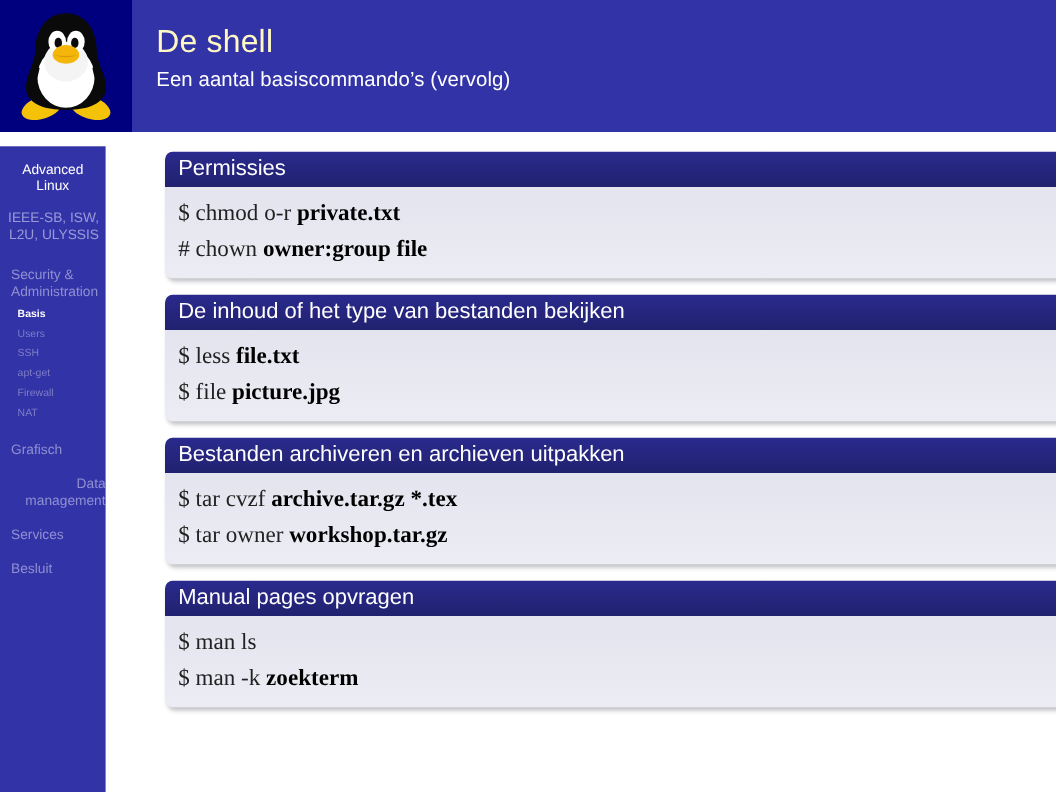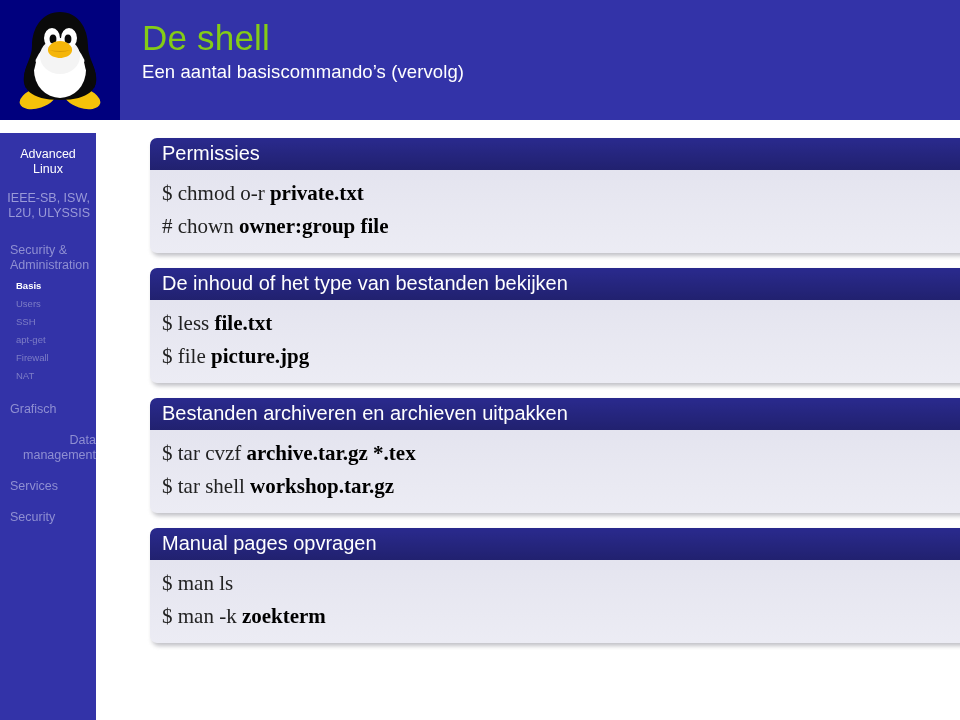--- a/index.html
+++ b/index.html
@@ -14,21 +14,21 @@
     background:#3333a8;
   }
   .logobox {
     position:absolute; left:0; top:0; width:120px; height:120px;
     background:#00007e; display:flex; align-items:center; justify-content:center;
   }
   .logobox svg { display:block; }
 
   .titlewrap { position:absolute; left:142px; top:20px; width:800px; }
   .slide-title {
-    color:#84cc16; font-size:35px; line-height:36px; font-weight:400;
+    color:#fef9c3; font-size:29px; line-height:36px; font-weight:400;
     letter-spacing:.2px;
   }
   .slide-subtitle {
     color:#ffffff; font-size:18.5px; line-height:24px; font-weight:400;
     margin-top:4px; letter-spacing:.1px;
   }
 
   
   .headsep {
     position:absolute; left:120px; top:120px; width:840px; height:4px;
@@ -144,21 +144,21 @@
           <div class="sb-sub">SSH</div>
           <div class="sb-sub">apt-get</div>
           <div class="sb-sub">Firewall</div>
           <div class="sb-sub">NAT</div>
         </div>
       </div>
 
       <div class="sb-section" style="margin-top:20px;">Grafisch</div>
       <div class="sb-section" style="margin-top:16px;text-align:right;">Data management</div>
       <div class="sb-section" style="margin-top:16px;">Services</div>
-      <div class="sb-section" style="margin-top:16px;">Security</div>
+      <div class="sb-section" style="margin-top:16px;">Besluit</div>
 
     </div>
   </div>
 
   <div class="content">
 
     <div class="block">
       <div class="block-title">Permissies</div>
       <div class="block-body">
         <div class="cmd"><span>$ </span><span>chmod o-r </span><b>private.txt</b></div>
@@ -171,21 +171,21 @@
       <div class="block-body">
         <div class="cmd"><span>$ </span><span>less </span><b>file.txt</b></div>
         <div class="cmd"><span>$ </span><span>file </span><b>picture.jpg</b></div>
       </div>
     </div>
 
     <div class="block">
       <div class="block-title">Bestanden archiveren en archieven uitpakken</div>
       <div class="block-body">
         <div class="cmd"><span>$ </span><span>tar cvzf </span><b>archive.tar.gz *.tex</b></div>
-        <div class="cmd"><span>$ </span><span>tar shell </span><b>workshop.tar.gz</b></div>
+        <div class="cmd"><span>$ </span><span>tar owner </span><b>workshop.tar.gz</b></div>
       </div>
     </div>
 
     <div class="block">
       <div class="block-title">Manual pages opvragen</div>
       <div class="block-body">
         <div class="cmd"><span>$ </span><span>man ls</span><b></b></div>
         <div class="cmd"><span>$ </span><span>man -k </span><b>zoekterm</b></div>
       </div>
     </div>

